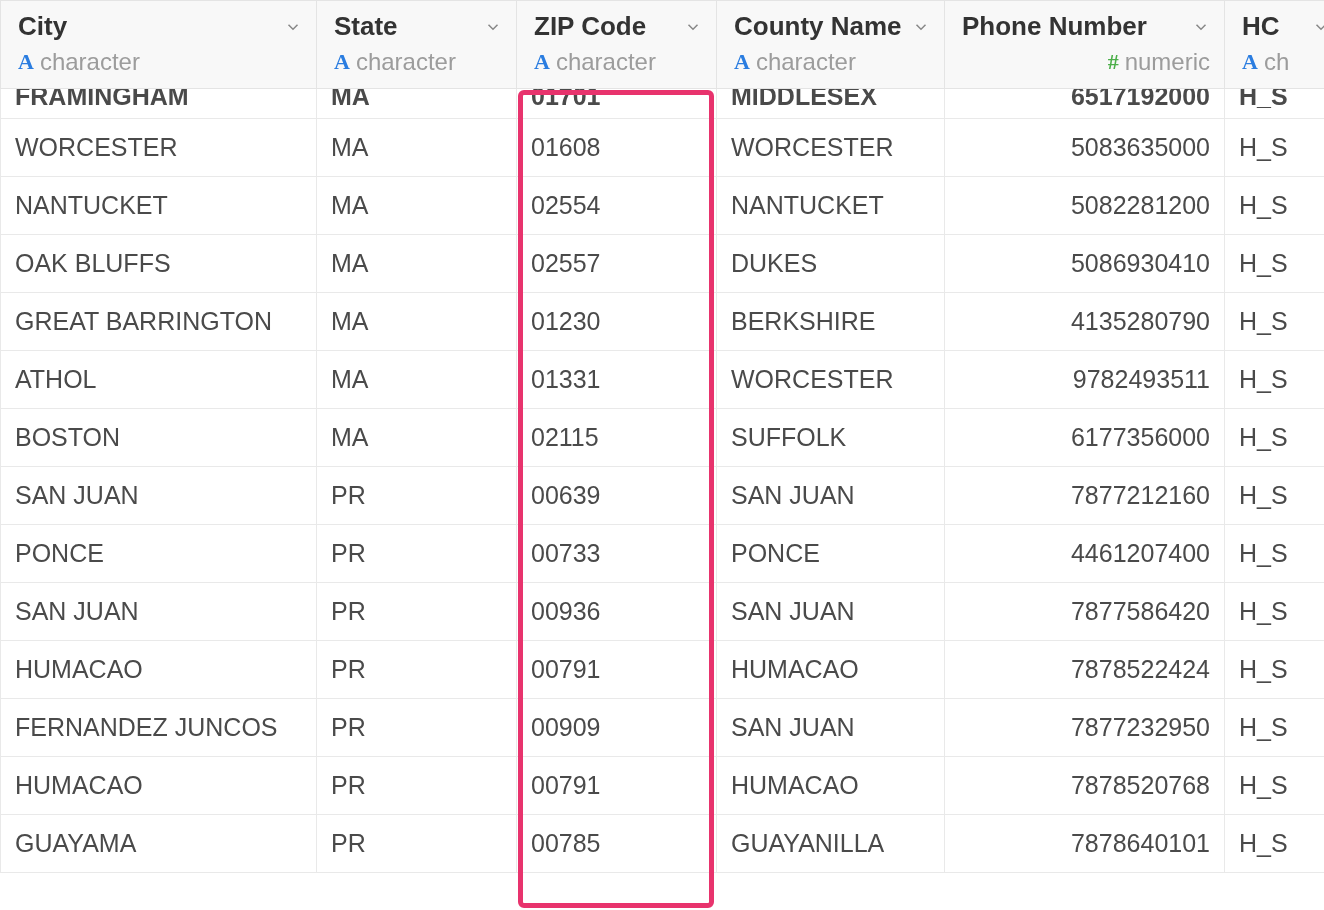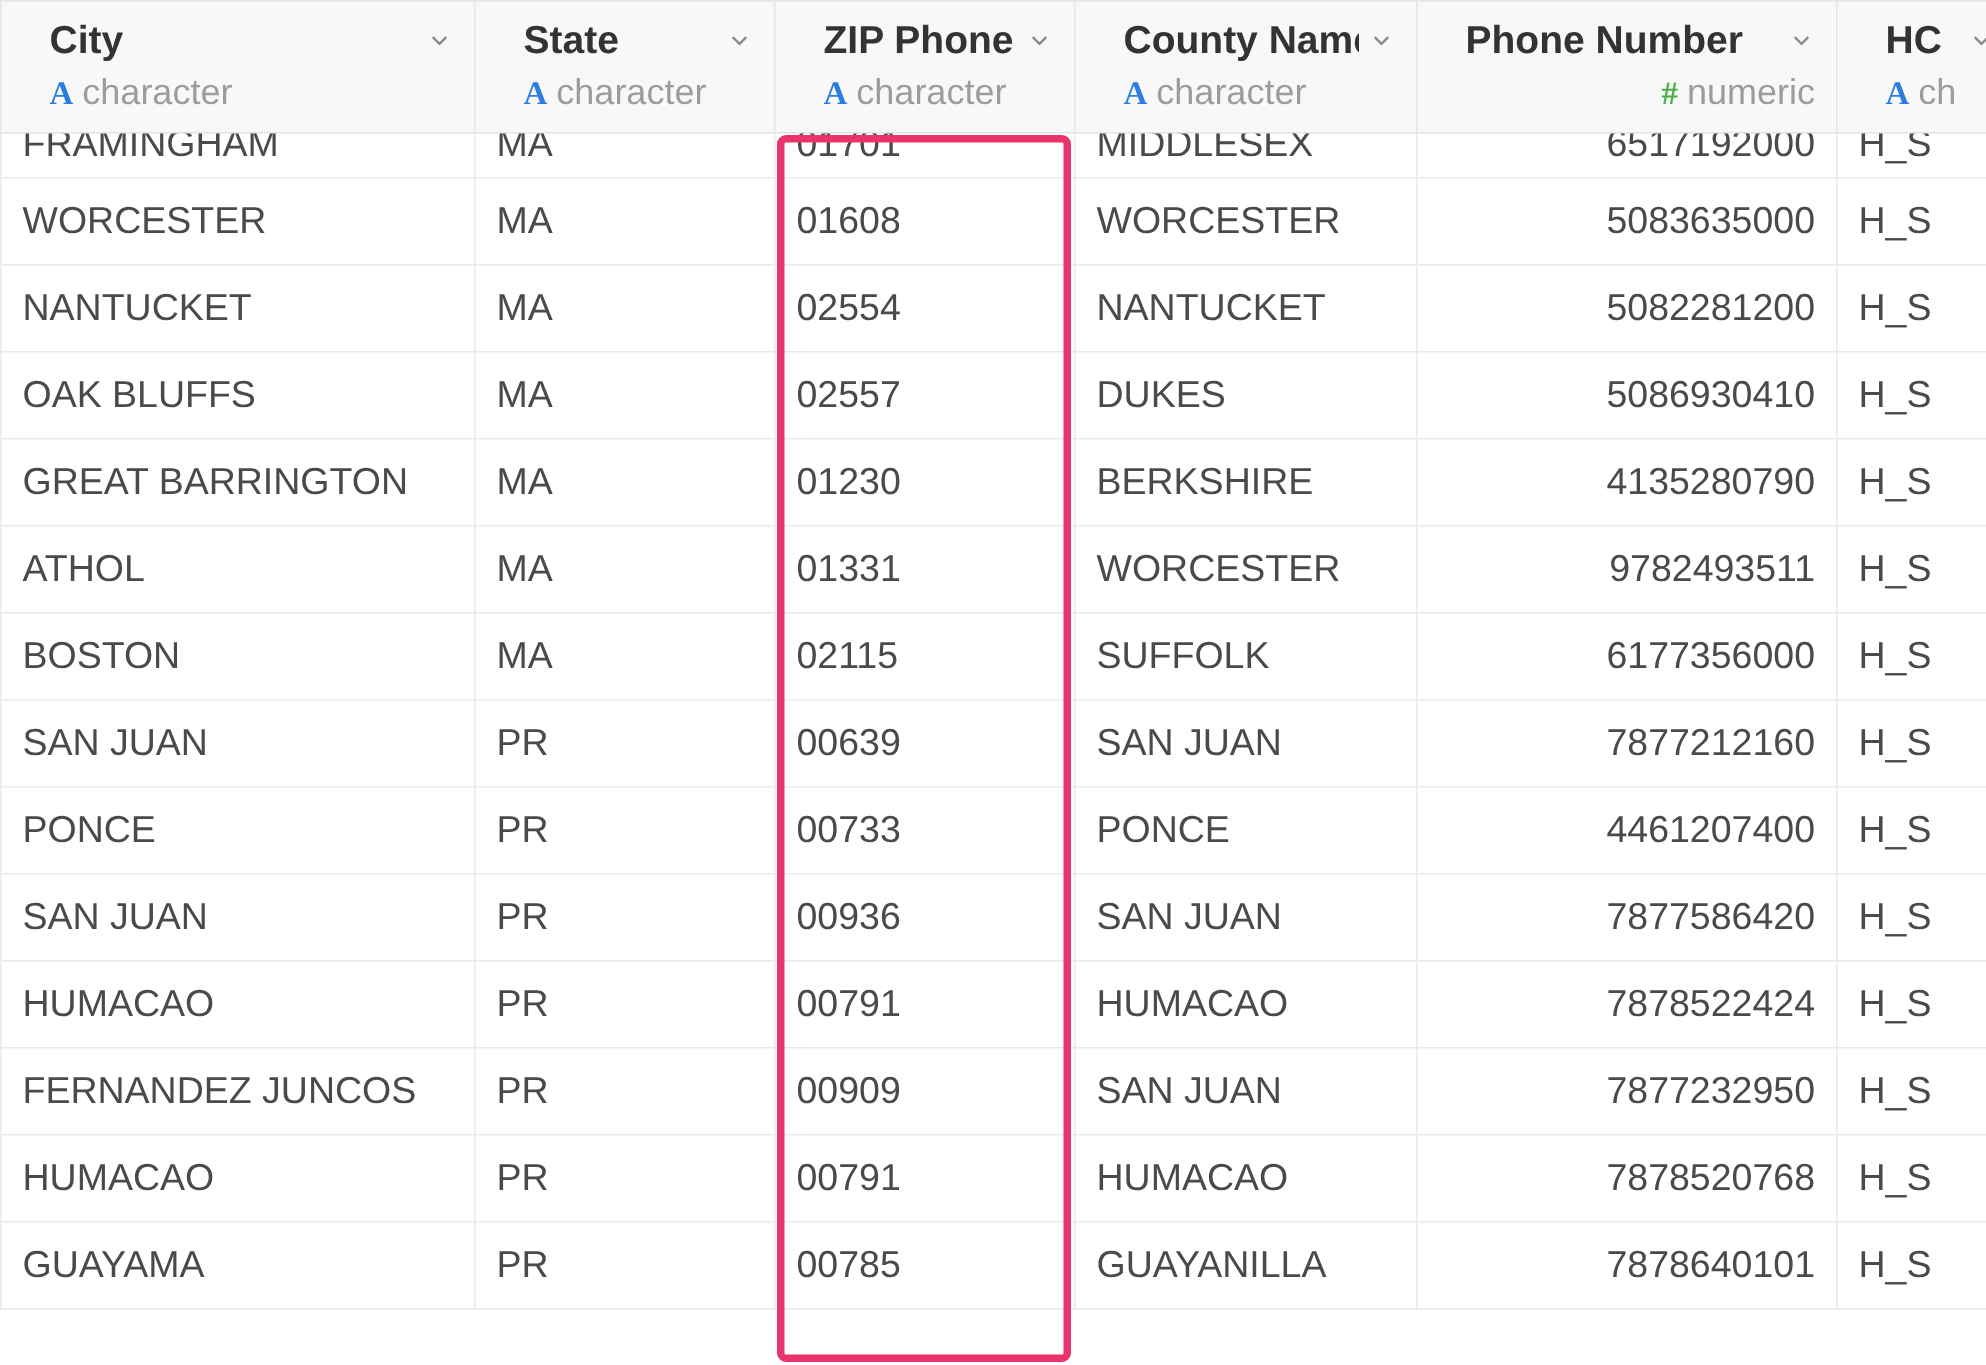--- a/index.html
+++ b/index.html
@@ -18,21 +18,21 @@
     position: relative;
   }
   table {
     border-collapse: collapse;
     table-layout: fixed;
     width: 1340px; 
   }
   thead th {
     background: #f8f8f8;
     text-align: left;
-    padding: 10px 14px 12px 32px;
+    padding: 10px 14px 12px 17px;
     border-right: 1px solid #e4e4e4;
     border-bottom: 1px solid #e4e4e4;
     border-top: 1px solid #e4e4e4;
     vertical-align: top;
     height: 88px;
   }
   thead th:first-child { border-left: 1px solid #e4e4e4; }
   .col-city  { width: 316px; }
   .col-state { width: 200px; }
   .col-zip   { width: 200px; }
@@ -92,20 +92,21 @@
     white-space: nowrap;
     overflow: hidden;
     vertical-align: middle;
   }
   tbody td:first-child { border-left: 1px solid #e9e9e9; }
   tbody tr.partial-top td {
     height: 30px;
     padding-top: 0;
     vertical-align: top;
     line-height: 14px;
+    font-weight: bold;
   }
   td.num { text-align: right; }
   
   .highlight-box {
     position: absolute;
     border: 5px solid #e8336d;
     border-radius: 6px;
     pointer-events: none;
     left: 518px;
     top: 90px;
@@ -143,21 +144,21 @@
                 </svg>
               </span>
             </div>
             <div class="th-type">
               <span class="type-icon-char">A</span>
               <span>character</span>
             </div>
           </th>
           <th class="col-zip">
             <div class="th-toprow">
-              <span class="th-label">ZIP Phone</span>
+              <span class="th-label">ZIP Code</span>
               <span class="chev">
                 <svg viewBox="0 0 24 24">
                   <polyline points="6 9 12 15 18 9"></polyline>
                 </svg>
               </span>
             </div>
             <div class="th-type">
               <span class="type-icon-char">A</span>
               <span>character</span>
             </div>

